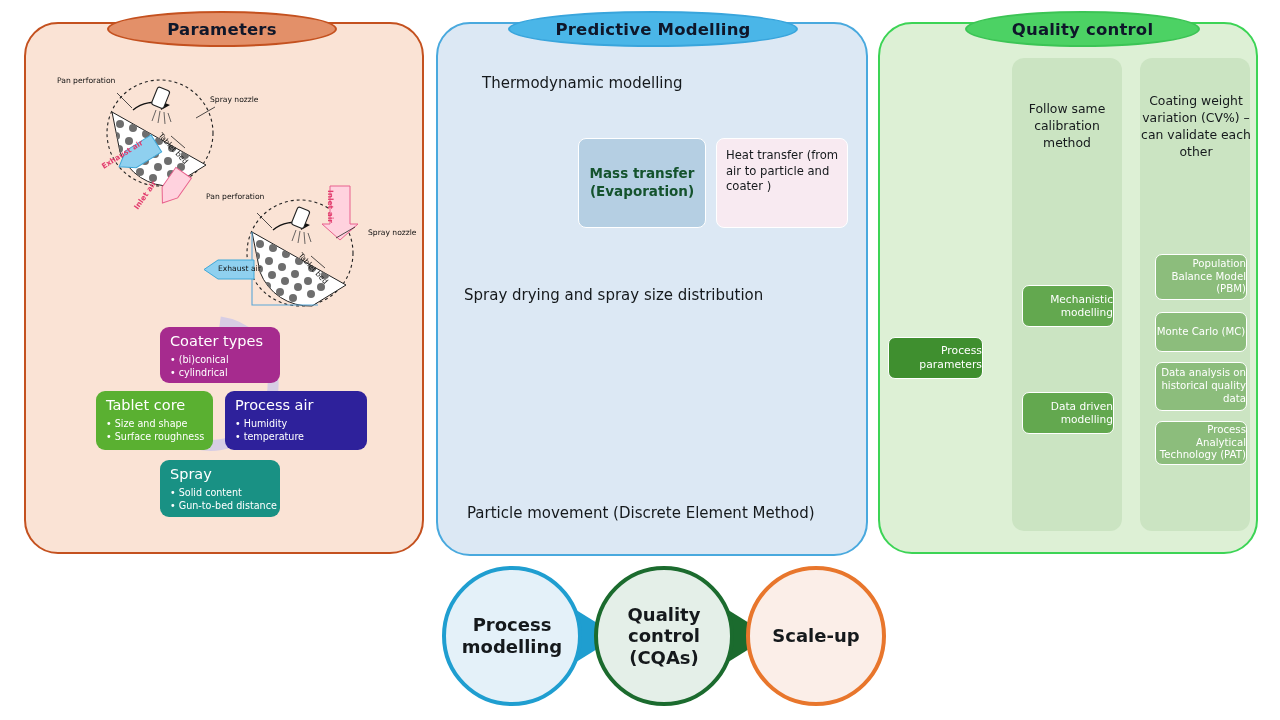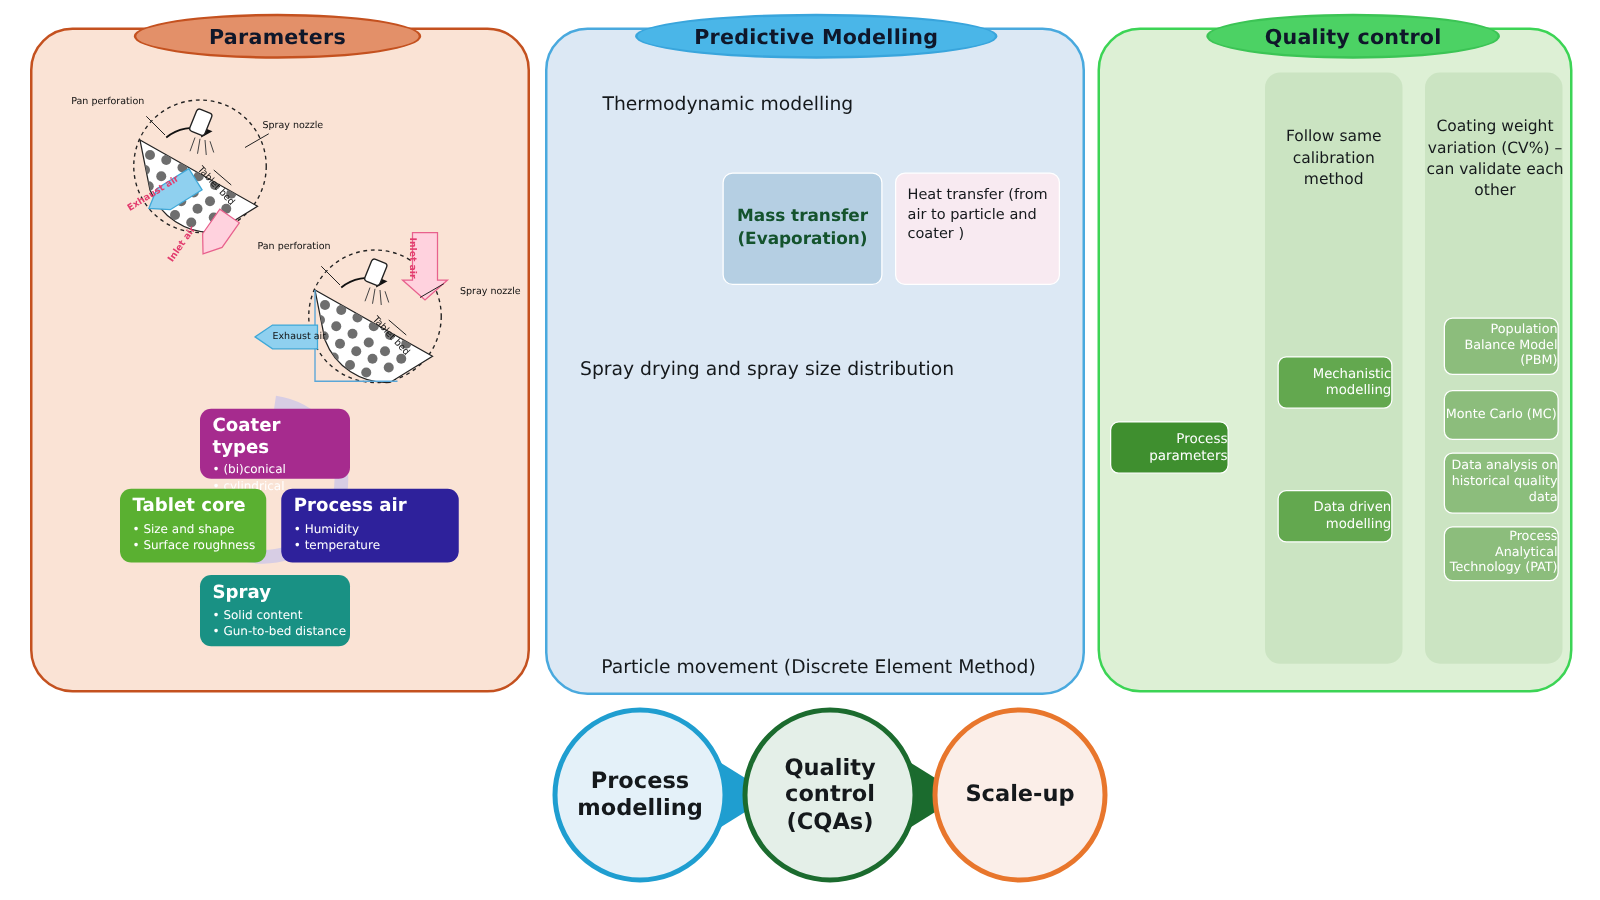--- a/index.html
+++ b/index.html
@@ -23,32 +23,32 @@
   #title-parameters{left:107px;top:11px;width:230px;background:#e39069;border:2px solid #c4511f;}
   #title-predictive{left:508px;top:11px;width:290px;background:#4ab6e8;border:2px solid #39a5dc;}
   #title-quality{left:965px;top:11px;width:235px;background:#4cd264;border:2px solid #3cc455;}
 
   
   .abs-svg{position:absolute;left:0;top:0;}
 
   
   .pbox{position:absolute;border-radius:9px;color:#fff;box-sizing:border-box;
         padding:6px 9px 7px 10px;}
-  .pbox .hd{font-size:14.5px;font-weight:700;line-height:1.15;margin-bottom:3px;}
+  .pbox .hd{font-size:14.5px;font-weight:400;line-height:1.15;margin-bottom:3px;}
   .pbox .li{font-size:9.6px;line-height:1.42;white-space:nowrap;}
   #box-coater{left:160px;top:327px;width:120px;height:56px;background:#a62b8e;}
   #box-tablet{left:96px;top:391px;width:117px;height:59px;background:#5ab031;}
   #box-air   {left:225px;top:391px;width:142px;height:59px;background:#2e219b;}
   #box-spray {left:160px;top:460px;width:120px;height:57px;background:#199184;}
 
   
   .p-label{position:absolute;color:#15191c;font-size:15px;}
   #lbl-thermo{left:482px;top:74px;}
   #lbl-spray{left:464px;top:286px;}
-  #lbl-particle{left:467px;top:524px;margin-left:14px;}
+  #lbl-particle{left:467px;top:504px;}
 
   .tbox{position:absolute;box-sizing:border-box;border-radius:8px;
         border:1.5px solid #ffffff;}
   #box-mass{left:578px;top:138px;width:128px;height:90px;background:#b5cfe3;
         display:flex;align-items:center;justify-content:center;text-align:center;
         font-size:13.5px;font-weight:700;color:#14532d;line-height:1.3;}
   #box-heat{left:716px;top:138px;width:132px;height:90px;background:#f8eaf1;
         padding:9px 8px 0 9px;font-size:11.6px;color:#15191c;line-height:1.34;}
 
   

